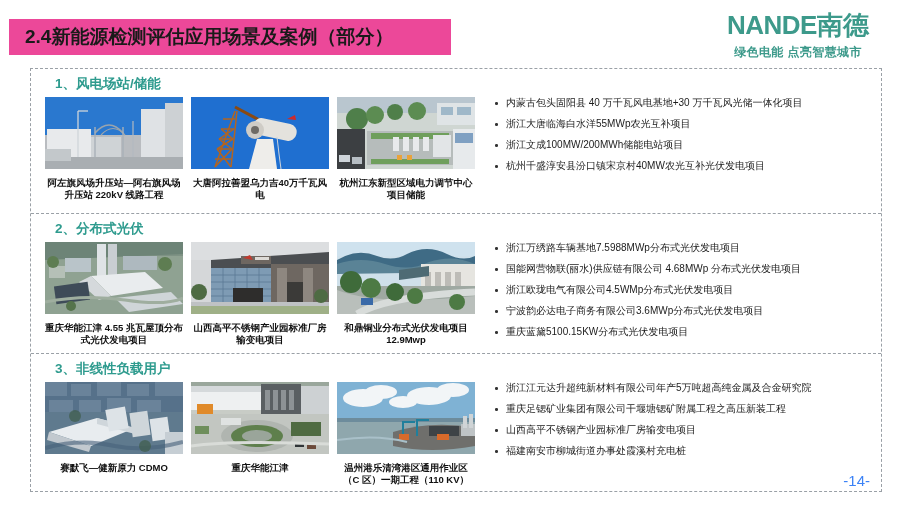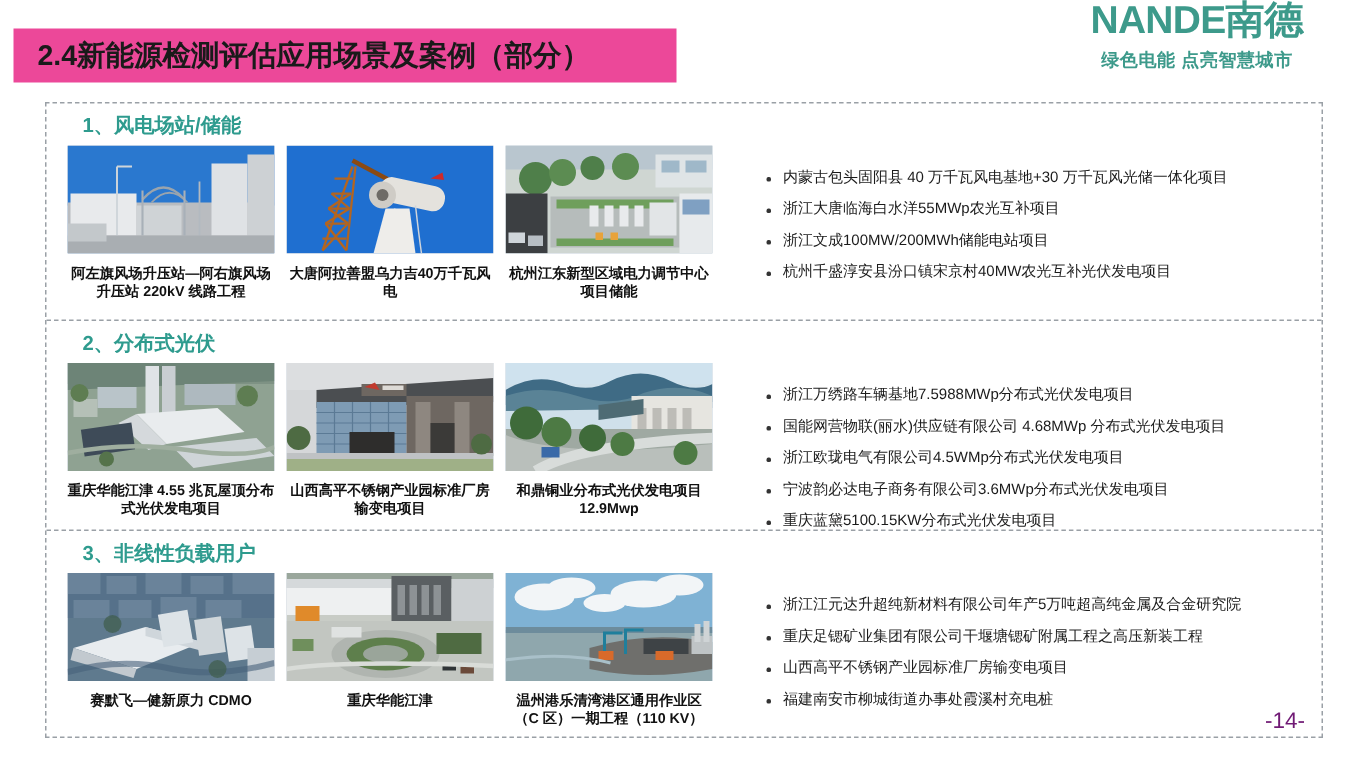--- a/index.html
+++ b/index.html
@@ -17,21 +17,21 @@
   .title-bar{
     position:absolute;left:9px;top:19px;width:442px;height:36px;
     background:#ec4899;
     display:flex;align-items:center;
   }
   .title-text{
     font-size:19px;font-weight:bold;color:#1a1a1a;
     padding-left:16px;letter-spacing:0px;white-space:nowrap;
   }
   .logo-wrap{
-    position:absolute;right:18px;top:0;width:180px;text-align:center;
+    position:absolute;right:18px;top:12px;width:180px;text-align:center;
   }
   .logo-main{
     font-size:26px;font-weight:bold;color:#3d9a8b;letter-spacing:-0.5px;
     line-height:1.05;white-space:nowrap;
   }
   .logo-main .cn{letter-spacing:0px;}
   .logo-sub{
     margin-top:5px;font-size:12px;font-weight:bold;color:#3d9a8b;
     letter-spacing:0.4px;white-space:nowrap;
   }
@@ -68,34 +68,34 @@
     width:138px;height:72px;overflow:hidden;position:relative;
     background:#c9d4dd;
   }
   .thumb svg{display:block;width:138px;height:72px;}
   .cap{
     margin-top:8px;font-size:9.5px;font-weight:bold;color:#111;
     line-height:12px;text-align:center;letter-spacing:0px;
   }
 
   
-  ul.bullets{list-style:none;margin:16px;padding:0;}
+  ul.bullets{list-style:none;margin:0;padding:0;}
   ul.bullets li{
     font-size:10px;color:#1b1b1b;line-height:12px;
     margin-bottom:9px;padding-left:13px;position:relative;
     white-space:nowrap;
   }
   ul.bullets li:before{
     content:"";position:absolute;left:2px;top:5px;
     width:2.5px;height:2.5px;background:#333;border-radius:50%;
   }
 
   .page-num{
     position:absolute;right:36px;bottom:24px;
-    font-size:15px;color:#701a75;font-weight:normal;
+    font-size:15px;color:#3b82f6;font-weight:normal;
   }
 </style>
 </head>
 <body>
 
 <div class="slide">
 
   <div class="title-bar">
     <div class="title-text">2.4新能源检测评估应用场景及案例（部分）</div>
   </div>

